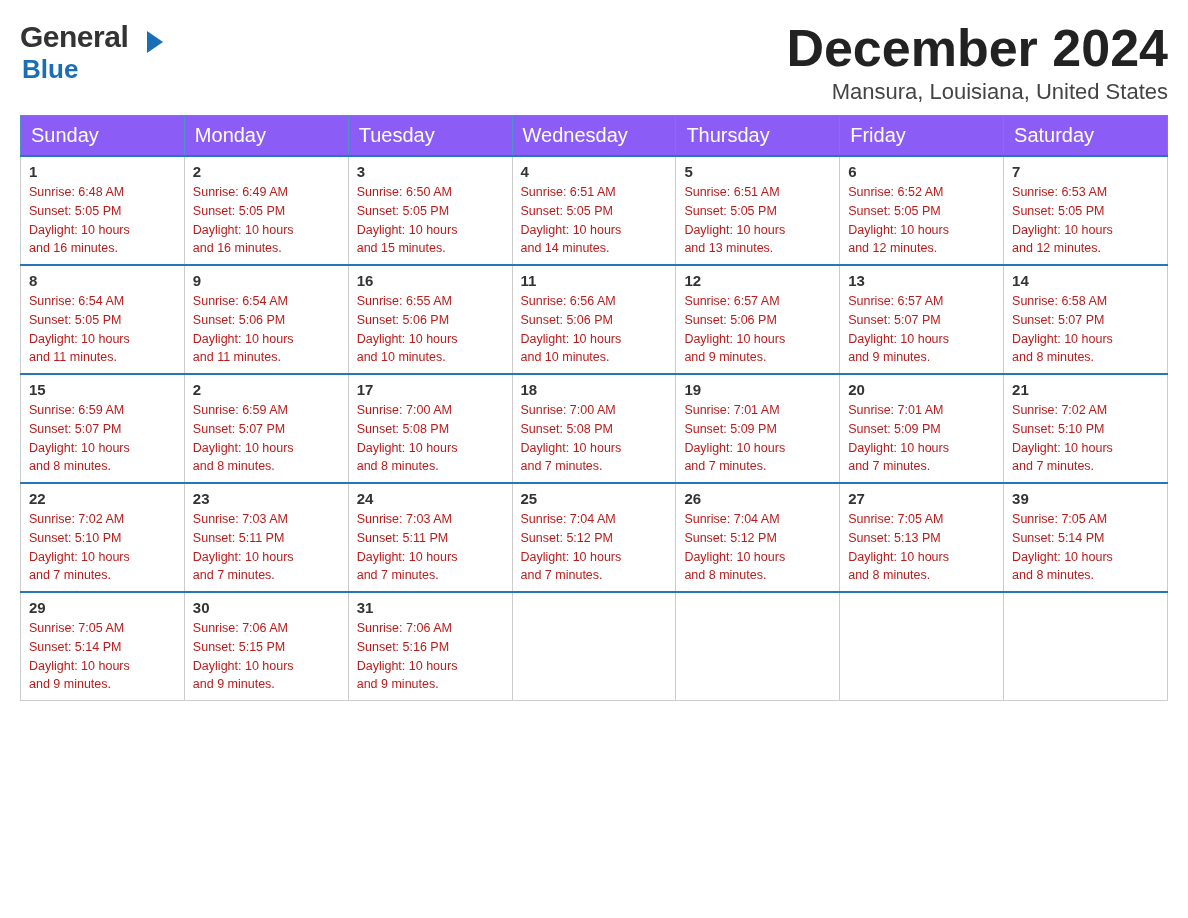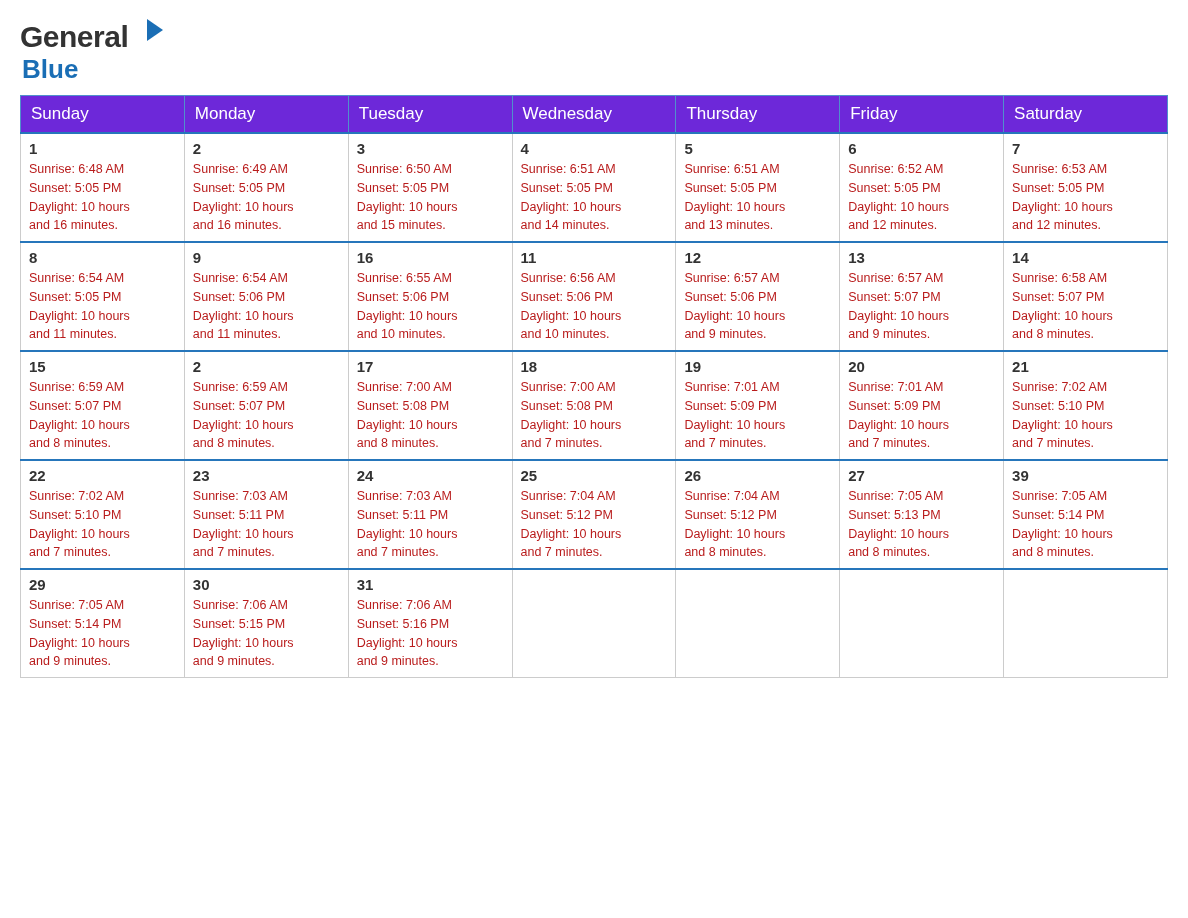--- a/index.html
+++ b/index.html
@@ -34,23 +34,23 @@
       font-size: 22px;
       color: #444;
       margin-top: 2px;
     }
     .calendar {
       width: 100%;
       border-collapse: collapse;
       margin-top: 8px;
     }
     .calendar th {
-      background: #6d28d9;
+      background: #8b5cf6;
       color: #fff;
-      font-size: 17px;
+      font-size: 20px;
       font-weight: normal;
       padding: 8px 10px;
       text-align: left;
       border: 1px solid #5090cc;
     }
     .calendar td {
       vertical-align: top;
       border: 1px solid #ccc;
       padding: 6px 8px;
       width: 14.28%;
@@ -73,21 +73,21 @@
     .day-info {
       font-size: 12.5px;
       line-height: 1.5;
       color: #b91c1c;
     }
     .empty-cell {
       background: #fff;
     }
     .logo-wrapper {
       display: flex;
-      align-items: flex-start;
+      align-items: flex-end;
       gap: 16px;
     }
     .logo-general {
       font-size: 30px;
       font-weight: bold;
       color: #333;
       letter-spacing: -0.5px;
     }
     .logo-arrow {
       display: inline-block;
@@ -113,20 +113,24 @@
 
 <div class="header">
   <div class="logo">
     <div class="logo-wrapper">
       <span class="logo-general">General</span>
       <span class="logo-arrow"></span>
     </div>
     <div>
       <span class="logo-blue-word">Blue</span>
     </div>
+  </div>
+  <div class="title-block">
+    <div class="month-title">December 2024</div>
+    <div class="location">Mansura, Louisiana, United States</div>
   </div>
 </div>
 
 <table class="calendar">
   <thead>
     <tr>
     <th>Sunday</th>
         <th>Monday</th>
         <th>Tuesday</th>
         <th>Wednesday</th>

